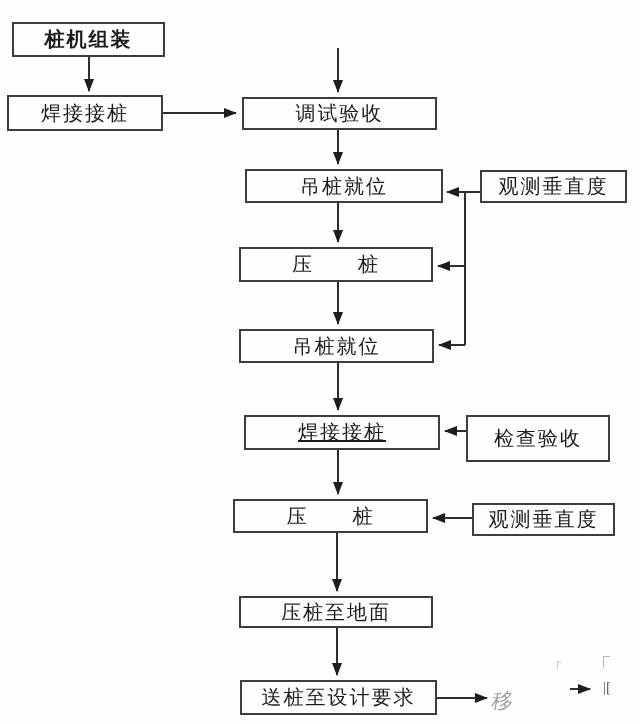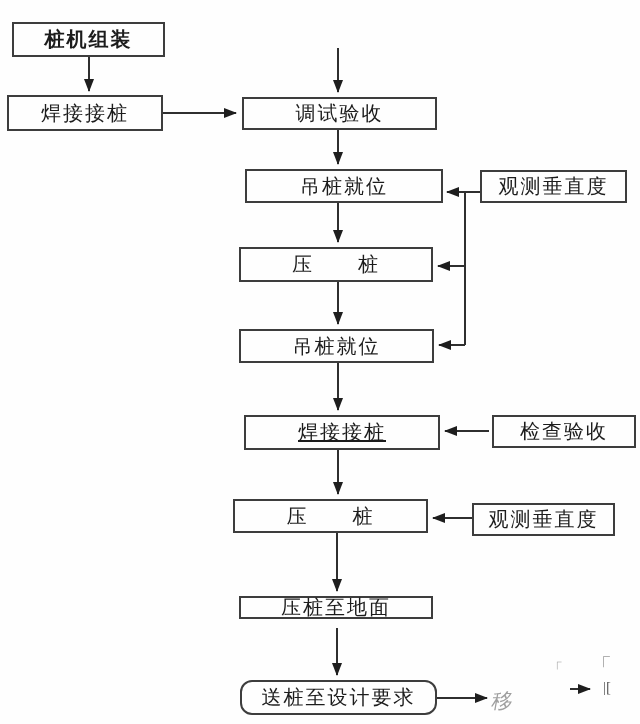--- a/index.html
+++ b/index.html
@@ -108,29 +108,29 @@
   <div class="node" style="left:245px; top:169px; width:198px; height:34px;">吊桩就位</div>
 
   <div class="node" style="left:480px; top:170px; width:147px; height:33px;">观测垂直度</div>
 
   <div class="node" style="left:239px; top:247px; width:194px; height:35px;">压　　桩</div>
 
   <div class="node" style="left:239px; top:329px; width:195px; height:34px;">吊桩就位</div>
 
   <div class="node" style="left:244px; top:415px; width:196px; height:35px;text-decoration:underline;">焊接接桩</div>
 
-  <div class="node" style="left:492px; top:415px; width:144px; height:33px;">检查验收</div>
+  <div class="node" style="left:466px; top:415px; width:144px; height:47px;">检查验收</div>
 
   <div class="node" style="left:233px; top:499px; width:195px; height:34px;">压　　桩</div>
 
   <div class="node" style="left:472px; top:503px; width:143px; height:33px;">观测垂直度</div>
 
-  <div class="node" style="left:239px; top:596px; width:194px; height:23px;">压桩至地面</div>
+  <div class="node" style="left:239px; top:596px; width:194px; height:32px;">压桩至地面</div>
 
-  <div class="node" style="left:240px; top:680px; width:197px; height:35px;border-radius:12px;">送桩至设计要求</div>
+  <div class="node" style="left:240px; top:680px; width:197px; height:35px;">送桩至设计要求</div>
 
   <div class="node" style="left:493px; top:682px; width:141px; height:33px;margin-top:44px;">桩机移动</div>
 
   <span class="wm" id="wm-glyph-before">移</span>
   <span class="wm" id="wm-corner-small">「</span>
   <span class="wm" id="wm-corner-large">「</span>
   <span class="wm" id="wm-tail">|[</span>
 
 </div>
 

